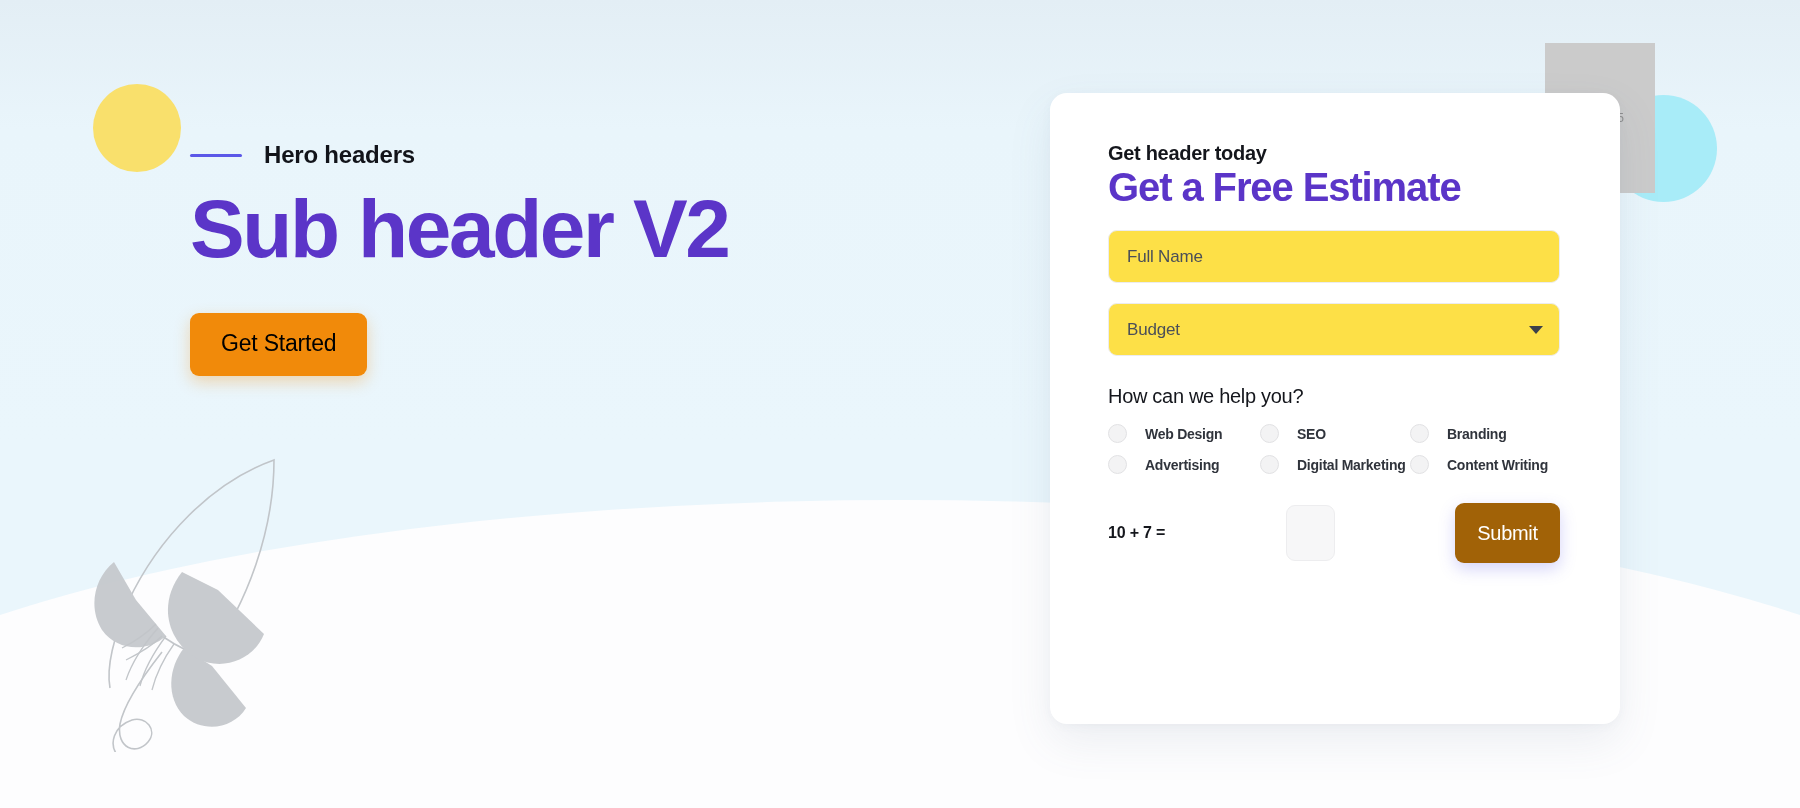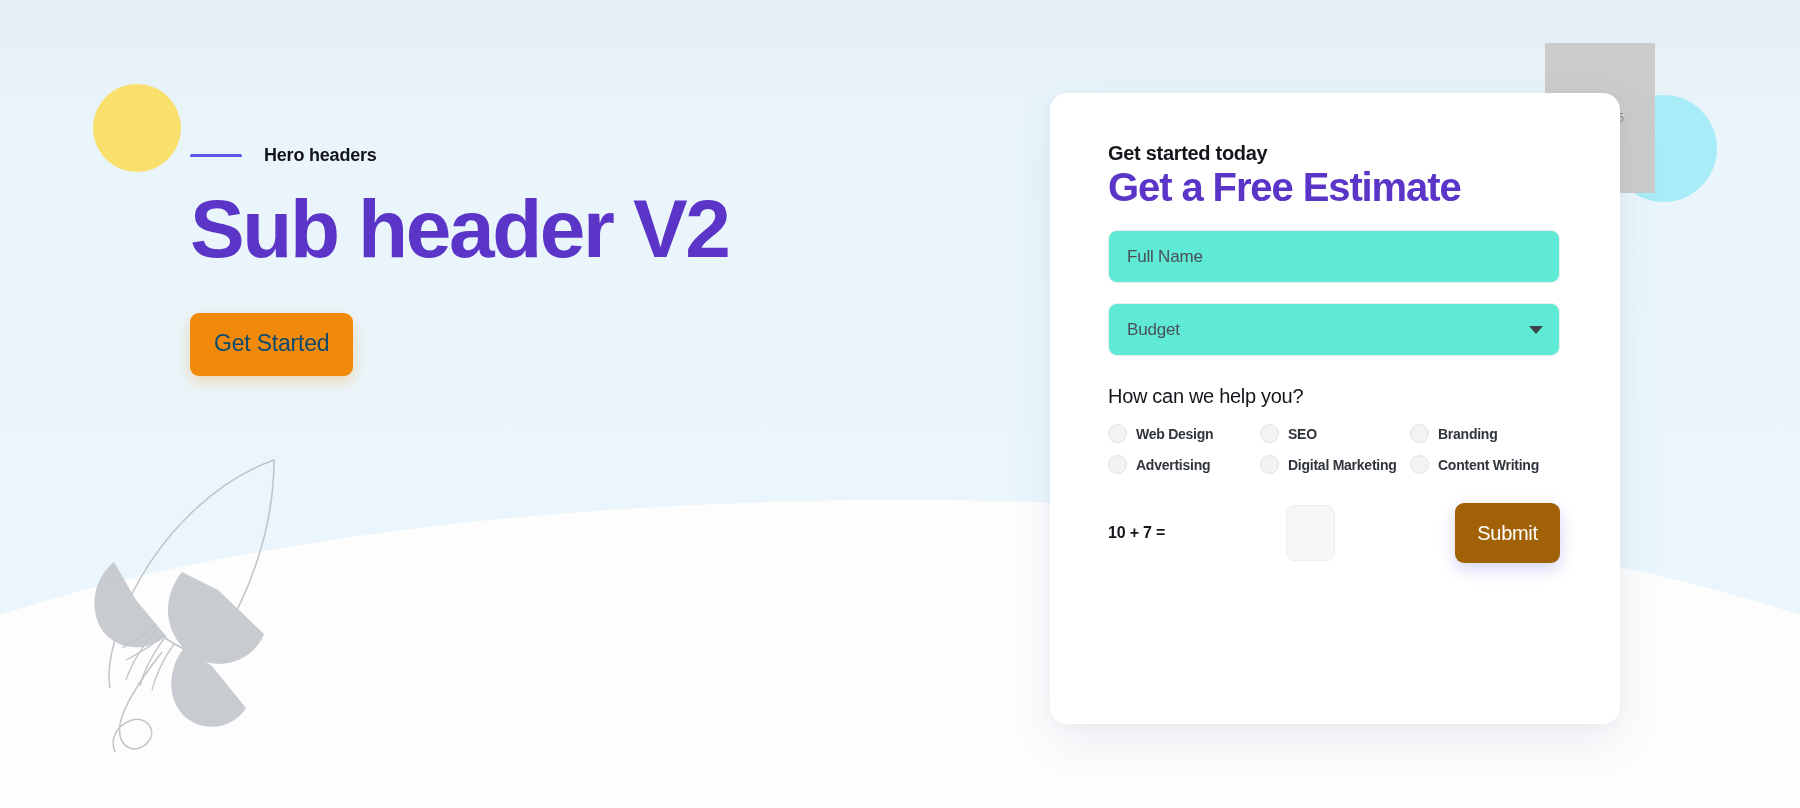--- a/index.html
+++ b/index.html
@@ -96,44 +96,44 @@
     gap: 22px;
     height: 30px;
   }
   .eyebrow-rule {
     width: 52px;
     height: 3px;
     background: #5b58e8;
     border-radius: 2px;
   }
   .eyebrow-text {
-    font-size: 18px;
+    font-size: 24px;
     font-weight: 700;
     color: #12141a;
     letter-spacing: -.2px;
     text-align: center;
   }
 
   .hero-title {
     margin-top: 17px;
     font-size: 82px;
     line-height: 1.02;
     font-weight: 700;
     color: #5b35c8;
     letter-spacing: -2.4px;
   }
 
   .cta {
     margin-top: 42px;
     display: inline-block;
     background: #f18a0a;
-    color: #0c4a6e;
+    color: #000000;
     border: none;
     border-radius: 9px;
-    padding: 17px 24px 19px;
+    padding: 17px 31px 19px;
     font-size: 23px;
     font-family: "Liberation Sans", sans-serif;
     letter-spacing: -.2px;
     cursor: pointer;
     box-shadow: 0 6px 16px rgba(241,138,10,.30);
   }
 
   
   .card {
     position: absolute;
@@ -160,21 +160,21 @@
     font-size: 40px;
     font-weight: 700;
     color: #5b35c8;
     letter-spacing: -1.1px;
   }
 
   .field {
     margin-top: 20px;
     width: 452px;
     height: 53px;
-    background: #5eead4;
+    background: #fde047;
     border: 1px solid #ececee;
     border-radius: 9px;
     display: flex;
     align-items: center;
     padding: 0 18px;
     position: relative;
   }
   .field:first-of-type { margin-top: 36px; }
 
   .field-text {
@@ -204,21 +204,21 @@
 
   .options {
     margin-top: 16px;
     display: grid;
     grid-template-columns: 152px 150px 150px;
     row-gap: 12px;
   }
   .option {
     display: flex;
     align-items: center;
-    gap: 9px;
+    gap: 18px;
     cursor: pointer;
   }
   .radio {
     width: 19px;
     height: 19px;
     border-radius: 50%;
     background: #f3f3f4;
     border: 1px solid #e2e2e4;
     flex: 0 0 auto;
   }
@@ -302,21 +302,21 @@
   <div class="hero">
     <div class="eyebrow-row">
       <span class="eyebrow-rule"></span>
       <span class="eyebrow-text">Hero headers</span>
     </div>
     <h1 class="hero-title">Sub header V2</h1>
     <button class="cta">Get Started</button>
   </div>
 
   <div class="card">
-    <div class="card-eyebrow">Get started today</div>
+    <div class="card-eyebrow">Get header today</div>
     <div class="card-title">Get a Free Estimate</div>
 
     <div class="field">
       <span class="field-text">Full Name</span>
     </div>
 
 
     <div class="field">
       <span class="field-text">Budget</span>
       <span class="select-arrow"></span>

